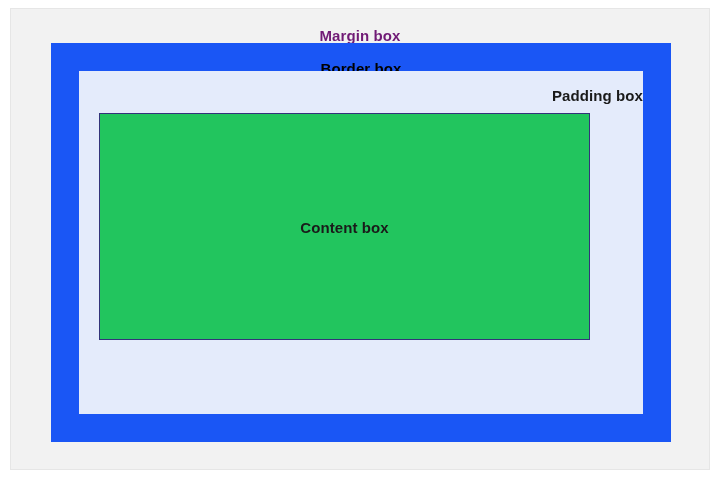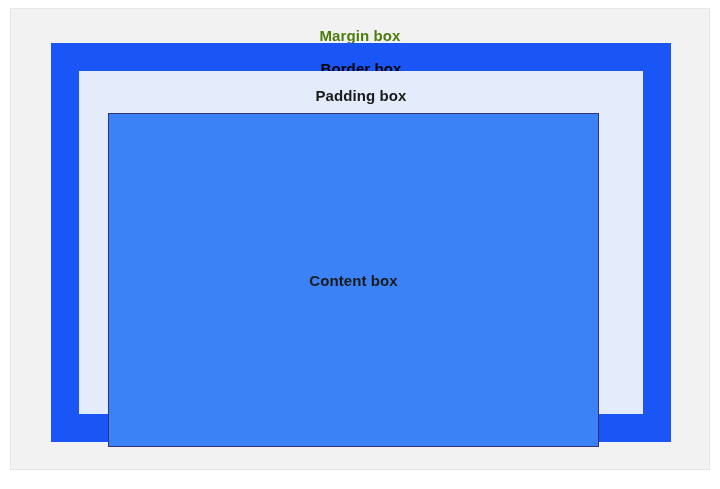--- a/index.html
+++ b/index.html
@@ -51,54 +51,55 @@
     top: 28px;
     width: 564px;
     height: 343px;
     box-sizing: border-box;
     background: #e4ebfb;
   }
 
   
   .content-box {
     position: absolute;
-    left: 29px;
+    left: 20px;
     top: 42px;
     width: 491px;
-    height: 334px;
+    height: 227px;
     box-sizing: border-box;
-    background: #3b82f6;
+    background: #22c55e;
     border: 1px solid #33337a;
   }
 
   
   .box-label {
     position: absolute;
     left: 0;
     width: 100%;
     text-align: center;
     font-size: 15px;
     font-weight: bold;
     line-height: 1;
     letter-spacing: 0.1px;
   }
 
   .label-margin {
     top: 19px;
-    color: #4d7c0f;
+    color: #701a75;
   }
 
   .label-border {
     top: 18px;
     color: #000000;
   }
 
   .label-padding {
     top: 17px;
     color: #1a1a1a;
+    text-align: right;
   }
 
   .label-content {
     top: 50%;
     transform: translateY(-50%);
     color: #1a1a1a;
   }
 </style>
 </head>
 <body>

